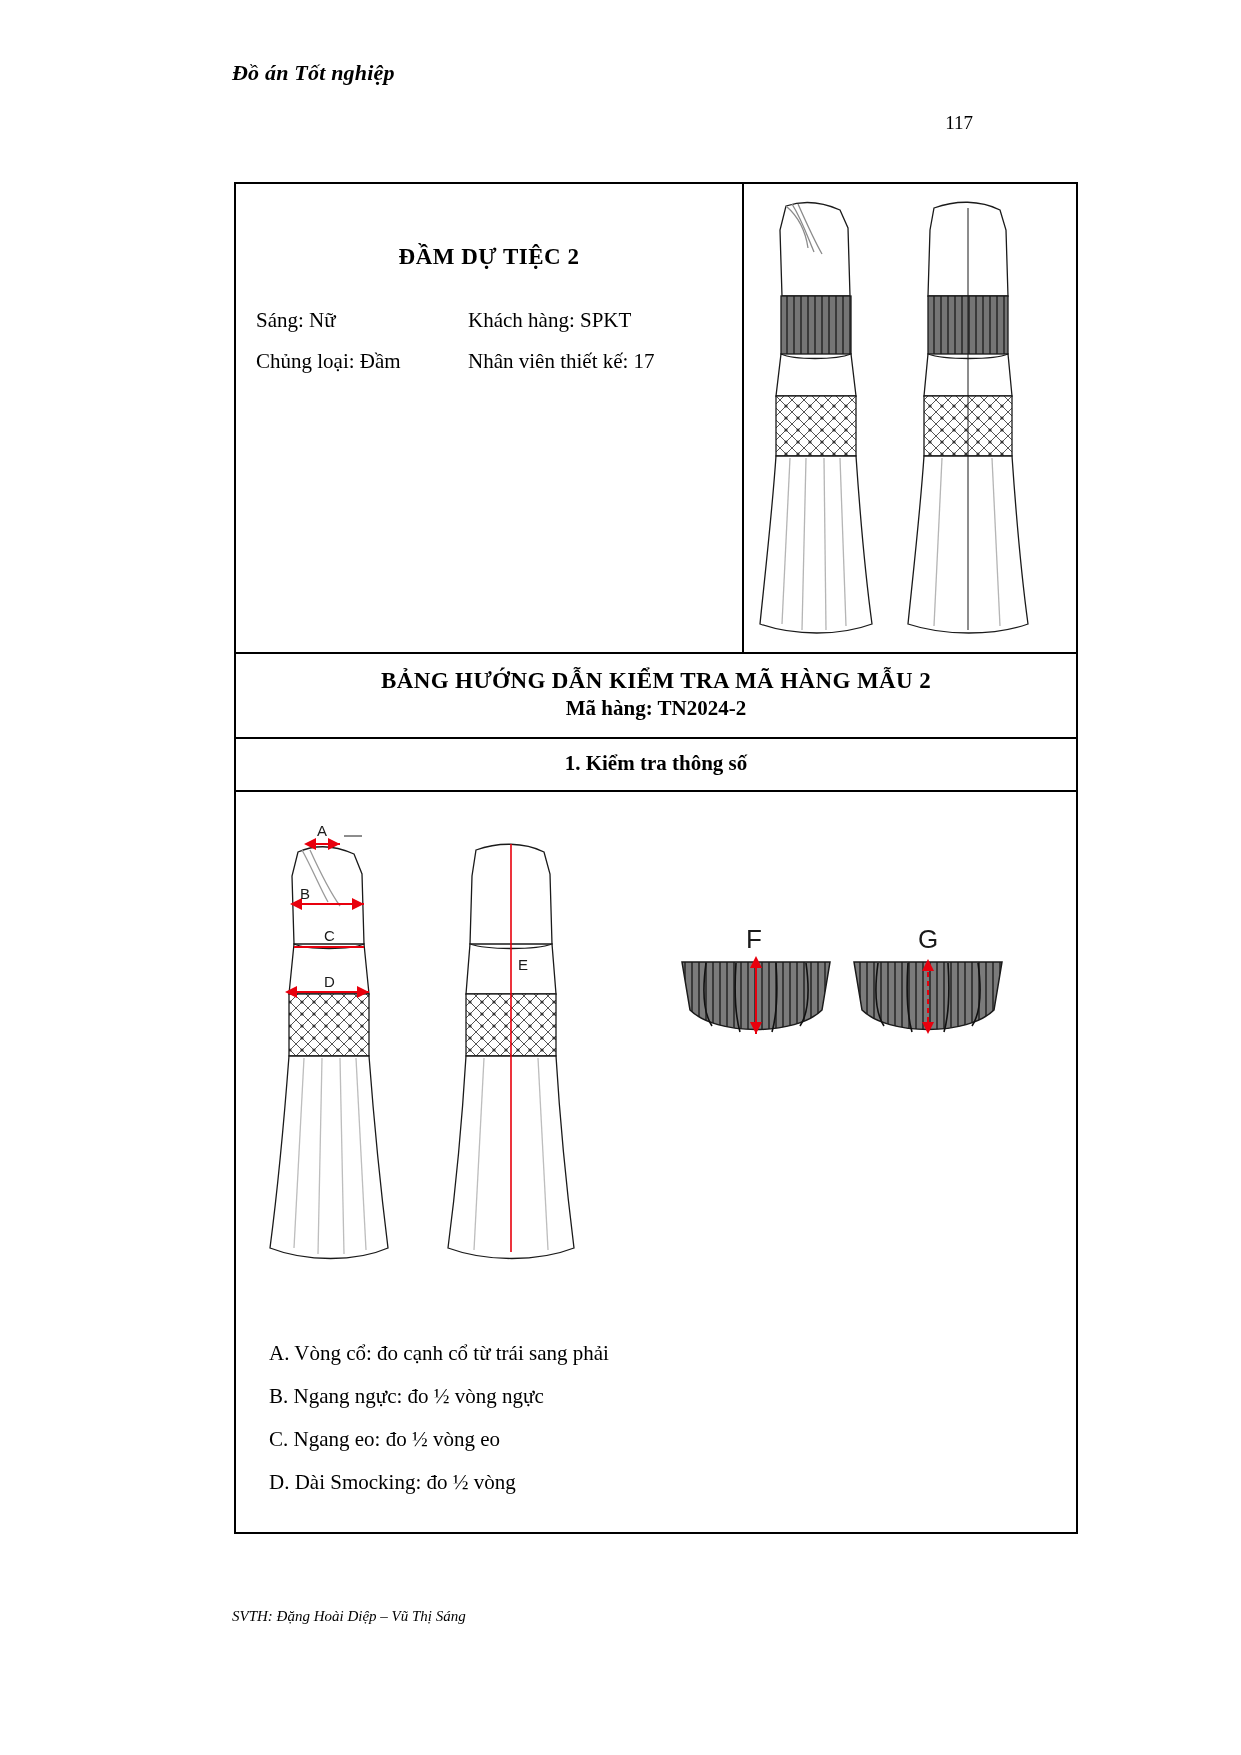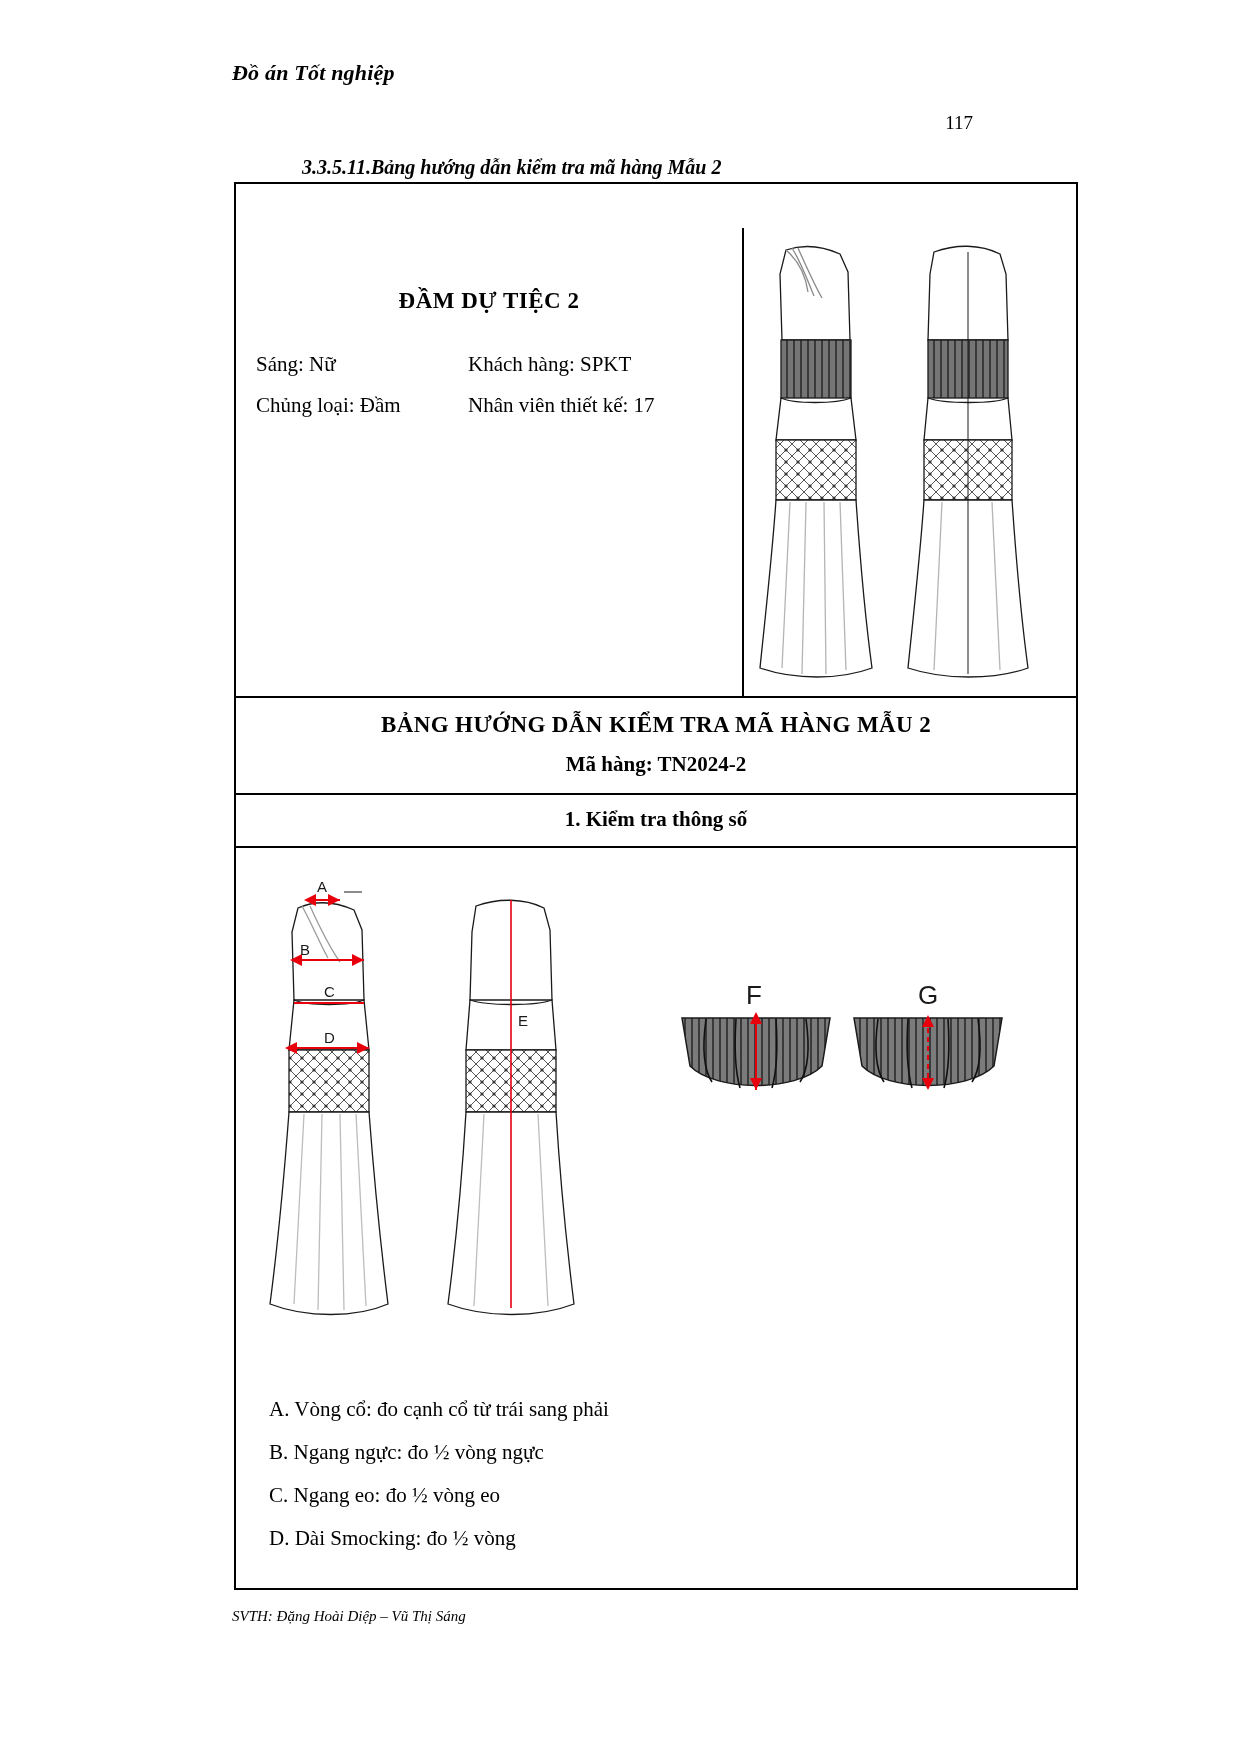--- a/index.html
+++ b/index.html
@@ -54,21 +54,20 @@
   .doc-table {
     position: absolute;
     left: 234px;
     top: 182px;
     width: 844px;
     border: 2px solid #000;
     box-sizing: border-box;
   }
   .row {
     display: flex;
-    margin-top: 44px;
   }
   .cell {
     box-sizing: border-box;
     position: relative;
   }
   .cell-info {
     width: 508px;
     border-right: 2px solid #000;
     border-bottom: 2px solid #000;
     height: 470px;
@@ -103,21 +102,21 @@
     padding: 14px 0 16px;
   }
   .band-title .t1 {
     font-weight: bold;
     font-size: 23px;
     letter-spacing: .4px;
   }
   .band-title .t2 {
     font-weight: bold;
     font-size: 21px;
-    margin-top: 14px;
+    margin-top: 2px;
   }
   .band-sub {
     border-bottom: 2px solid #000;
     text-align: center;
     font-weight: bold;
     font-size: 21px;
     padding: 12px 16px 14px;
   }
   .spec-area {
     position: relative;
@@ -139,21 +138,20 @@
   }
   svg { display: block; }
 </style>
 </head>
 <body>
 
 <div class="page">
 
   <div class="header-title">Đồ án Tốt nghiệp</div>
   <div class="page-number">117</div>
-  <div class="section-heading">3.3.5.11.Bảng hướng dẫn kiểm tra mã hàng Mẫu 2</div>
 
   <div class="doc-table">
 
     <div class="row">
       <div class="cell cell-info">
         <div class="product-title">ĐẦM DỰ TIỆC 2</div>
         <div class="info-grid">
           <div class="info-line">
             <div class="info-left">Sáng: Nữ</div>
             <div>Khách hàng: SPKT</div>

